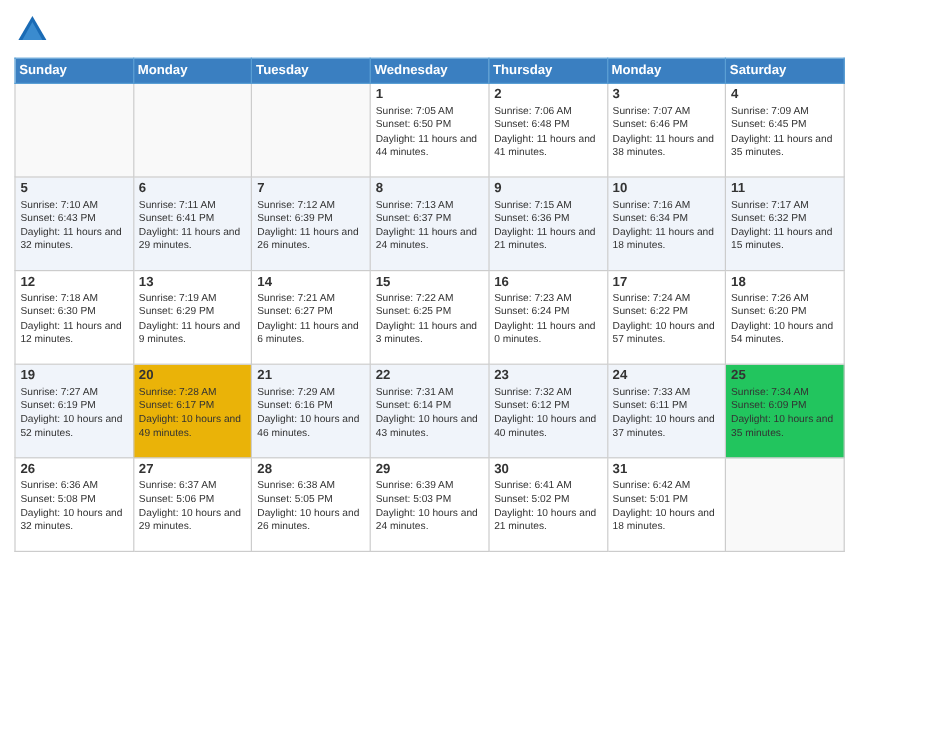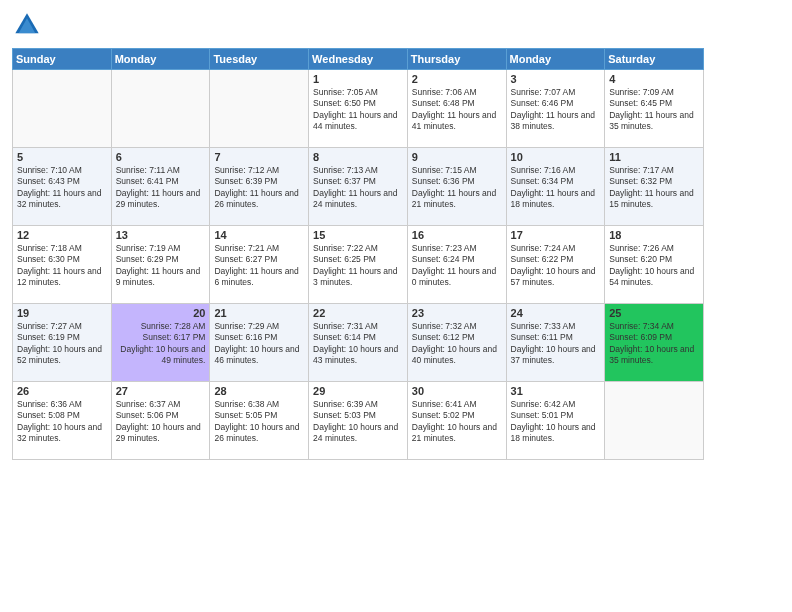--- a/index.html
+++ b/index.html
@@ -255,21 +255,21 @@
 Daylight: 10 hours and 54 minutes.</div>
           </td>
         </tr>
         <tr>
           <td style="background: rgb(240, 244, 250);">
             <span class="day-number">19</span>
             <div class="day-info">Sunrise: 7:27 AM
 Sunset: 6:19 PM
 Daylight: 10 hours and 52 minutes.</div>
           </td>
-          <td style="background: #c4b5fd; text-align: right;">
+          <td style="background: #eab308;">
             <span class="day-number">20</span>
             <div class="day-info">Sunrise: 7:28 AM
 Sunset: 6:17 PM
 Daylight: 10 hours and 49 minutes.</div>
           </td>
           <td style="background: rgb(240, 244, 250); margin-top: 12px;">
             <span class="day-number">21</span>
             <div class="day-info">Sunrise: 7:29 AM
 Sunset: 6:16 PM
 Daylight: 10 hours and 46 minutes.</div>

